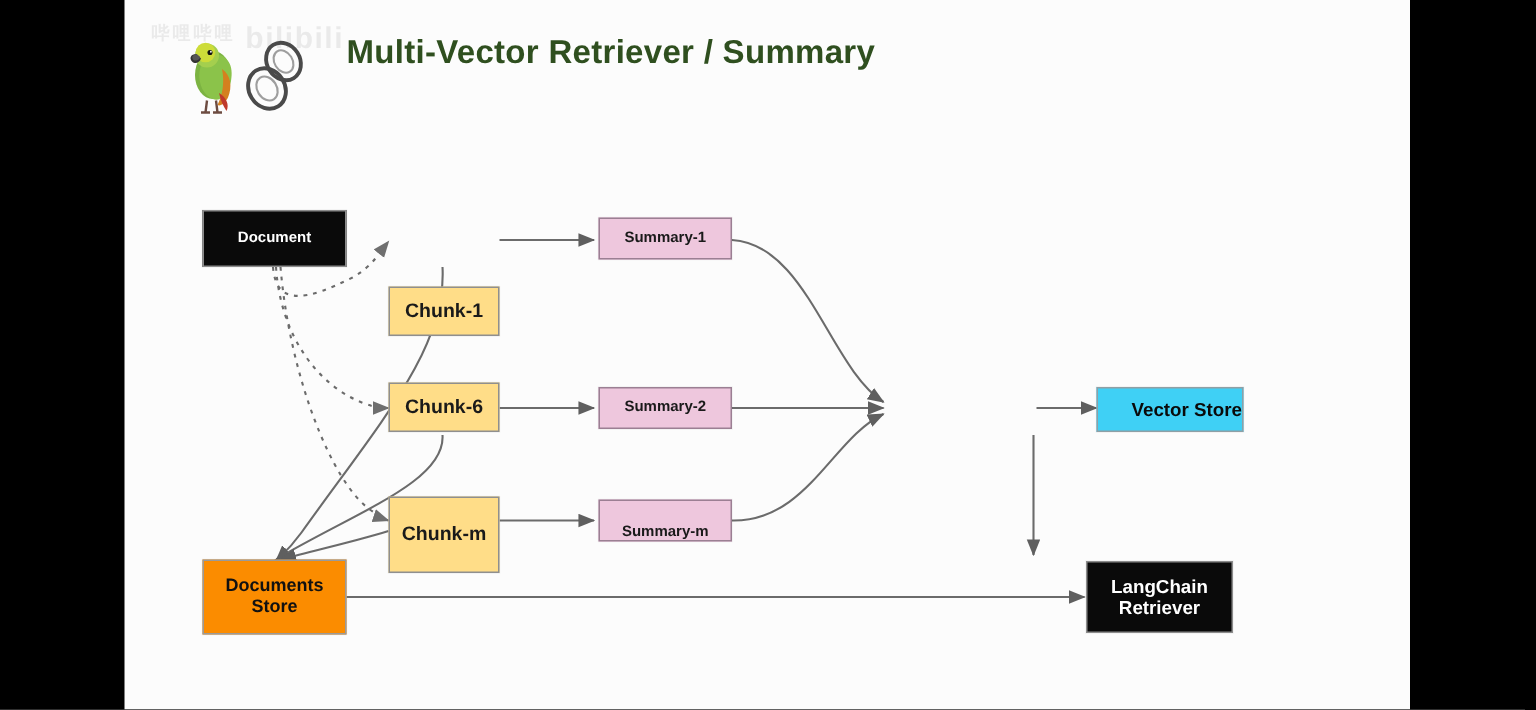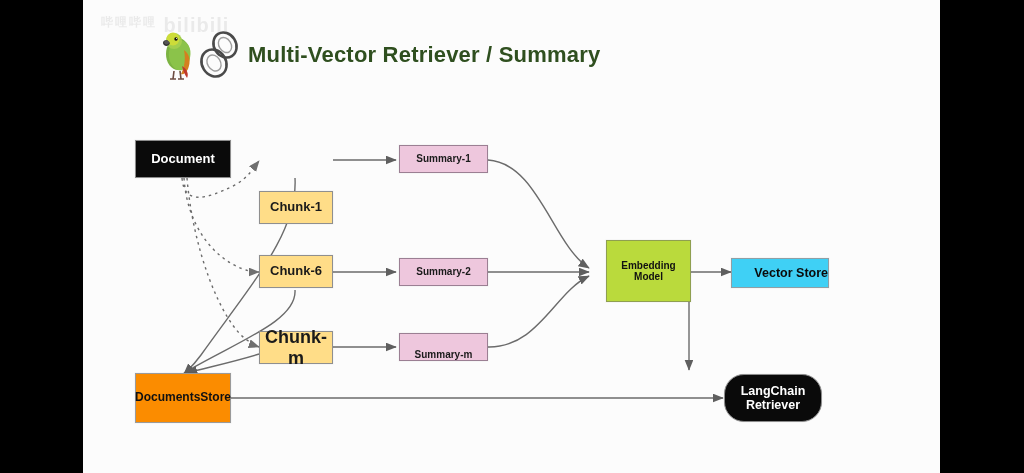--- a/index.html
+++ b/index.html
@@ -49,26 +49,25 @@
   }
   #watermark .wm-cn {
     font-size: 12px;
     letter-spacing: 2px;
     vertical-align: 6px;
   }
 
   
   #header {
     position: absolute;
-    left: 73px;
+    left: 37px;
     top: 22px;
     height: 66px;
     display: flex;
-    align-items: center;
-    gap: 0;
+    gap: 19px;
   }
   #logo {
     width: 92px;
     height: 58px;
     position: relative;
     flex: none;
   }
   #logo .parrot { position: absolute; left: 0; top: 2px; }
   #logo .links  { position: absolute; left: 42px; top: 4px; }
   #title {
@@ -209,58 +208,54 @@
           <path d="M405,347 C455,348 472,292 506,276" marker-end="url(#ah)"></path>
 
           <path d="M608,272 L648,272" marker-end="url(#ah)"></path>
 
           <path d="M606,290 L606,370" marker-end="url(#ah)"></path>
 
           <path d="M148,398 L640,398" marker-end="url(#ah)"></path>
         </g>
       </svg>
 
-      <div class="node node-dark" style="left:52px; top:140px; width:96px; height:38px; font-size:13px;">
+      <div class="node node-dark" style="left:52px; top:140px; width:96px; height:38px; font-size:10px;">
         <span>Document</span>
       </div>
 
       <div class="node node-chunk" style="left:176px; top:143px; width:74px; height:33px; font-size:13px;margin-top:48px;">
         <span>Chunk-1</span>
       </div>
       <div class="node node-chunk" style="left:176px; top:255px; width:74px; height:33px; font-size:13px;">
         <span>Chunk-6</span>
       </div>
-      <div class="node node-chunk" style="left:176px; top:331px; width:74px; height:33px; font-size:18px;">
+      <div class="node node-chunk" style="left:176px; top:331px; width:74px; height:51px; font-size:13px;">
         <span>Chunk-m</span>
       </div>
 
       <div class="node node-summary" style="left:316px; top:145px; width:89px; height:28px; font-size:10px;">
         <span>Summary-1</span>
       </div>
       <div class="node node-summary" style="left:316px; top:258px; width:89px; height:28px; font-size:10px;text-align:center;">
         <span>Summary-2</span>
       </div>
       <div class="node node-summary" style="left:316px; top:333px; width:89px; height:28px; font-size:10px;align-items:flex-end;">
         <span>Summary-m</span>
       </div>
 
-      <div class="node node-embed" style="left:523px; top:240px; width:85px; height:62px; font-size:10px; flex-direction:column;">
-        <span>Embedding</span>
-        <span>Model</span>
-      </div>
 
       <div class="node node-vector" style="left:648px; top:258px; width:98px; height:30px; font-size:12.5px;">
         <span>Vector Store</span>
       </div>
 
-      <div class="node node-store" style="left:52px; top:373px; width:96px; height:50px; font-size:12px; flex-direction:row;">
+      <div class="node node-store" style="left:52px; top:373px; width:96px; height:50px; font-size:12px; flex-direction:column;">
         <span>Documents</span>
         <span>Store</span>
       </div>
 
-      <div class="node node-dark" style="left:641px; top:374px; width:98px; height:48px; font-size:12.5px; flex-direction:column;border-radius:20px;">
+      <div class="node node-dark" style="left:641px; top:374px; width:98px; height:48px; font-size:12.5px; flex-direction:column;">
         <span>LangChain</span>
         <span>Retriever</span>
       </div>
 
     </div>
   </div>
 </div>
 
 </body></html>

